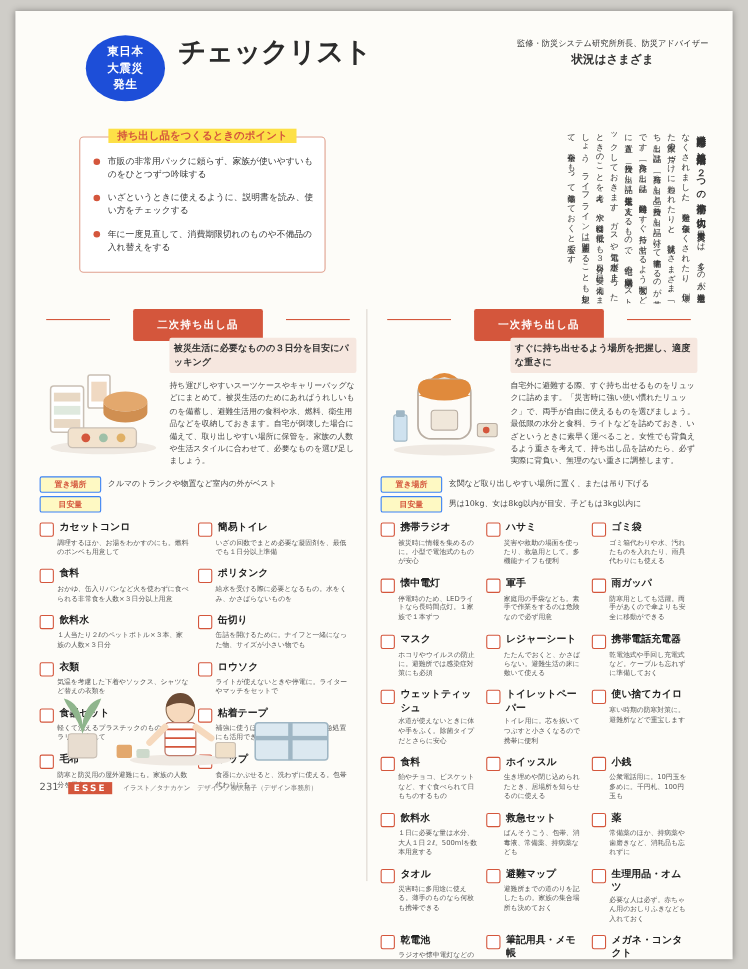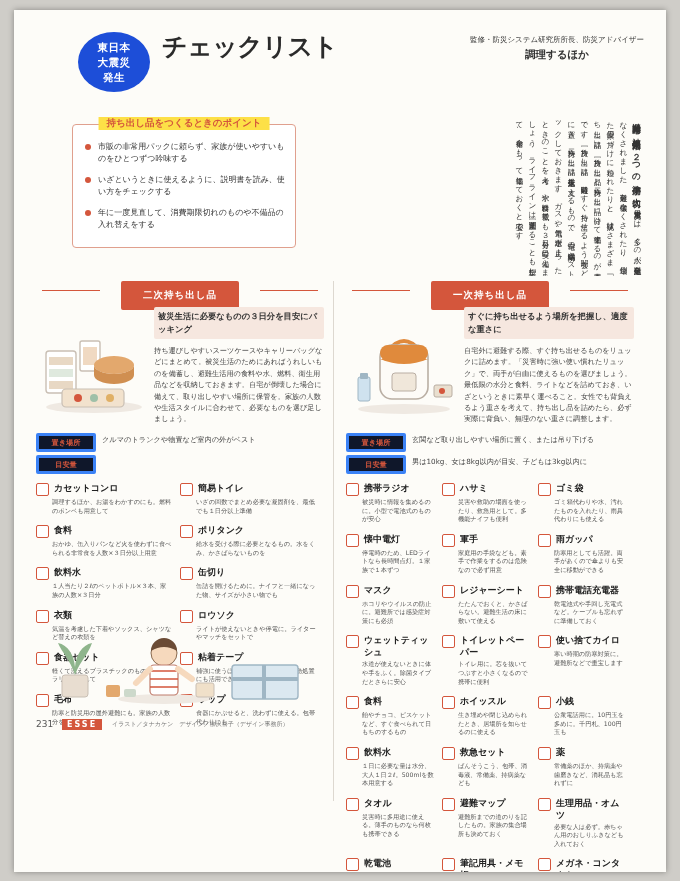--- a/index.html
+++ b/index.html
@@ -81,22 +81,22 @@
 
   .calloutrow{position:relative;height:120px;margin-top:8px;}
   .illus{position:absolute;left:4px;top:4px;width:108px;height:106px;}
   .cotext{position:absolute;left:118px;top:0;width:170px;}
   .cotext .h{font-size:8.3px;font-weight:bold;color:#333;line-height:13px;background:#f6e7df;padding:3px 4px;border-radius:2px;}
   .cotext .b{font-size:7.2px;line-height:11.4px;color:#444;margin-top:6px;}
 
   .metarow{margin-top:6px;}
   .metarow .row{display:flex;font-size:7.2px;line-height:11px;color:#444;margin-bottom:3px;}
   .metarow .k{
-    flex:0 0 54px;color:#d4563c;font-weight:bold;border:3px solid #3b82f6;
-    text-align:center;padding:1px 0;border-radius:2px;height:11px;margin-right:6px;background:#0f172a;
+    flex:0 0 54px;color:#d4563c;font-weight:bold;border:1px solid #3b82f6;
+    text-align:center;padding:1px 0;border-radius:2px;height:11px;margin-right:6px;background:#fef9c3;
   }
   .metarow .v{flex:1;padding-top:1px;}
 
   .items{margin-top:8px;display:flex;flex-wrap:wrap;}
   .item{width:50%;box-sizing:border-box;padding-right:8px;margin-bottom:9px;}
   .item .hd{display:flex;align-items:flex-start;}
   .cb{
     flex:0 0 11px;width:11px;height:11px;border:1px solid #d4563c;border-radius:2px;
     margin-right:5px;margin-top:1px;background:#fff;
   }
@@ -122,21 +122,21 @@
     <div class="stamp">
       <div>東日本</div>
       <div>大震災</div>
       <div>発生</div>
     </div>
     <div class="title">
       <div class="l2">チェックリスト</div>
     </div>
     <div class="byline">
       <span>監修・防災システム研究所所長、防災アドバイザー</span>
-      <span class="nm">調理するほか</span>
+      <span class="nm">状況はさまざま</span>
     </div>
   </div>
 
   <div class="upper">
     <div class="pointbox">
       <div class="ttl">持ち出し品をつくるときのポイント</div>
       <ul class="plist">
         <li>市販の非常用パックに頼らず、家族が使いやすいものをひとつずつ吟味する</li>
         <li>いざというときに使えるように、説明書を読み、使い方をチェックする</li>
         <li>年に一度見直して、消費期限切れのものや不備品の入れ替えをする</li>

